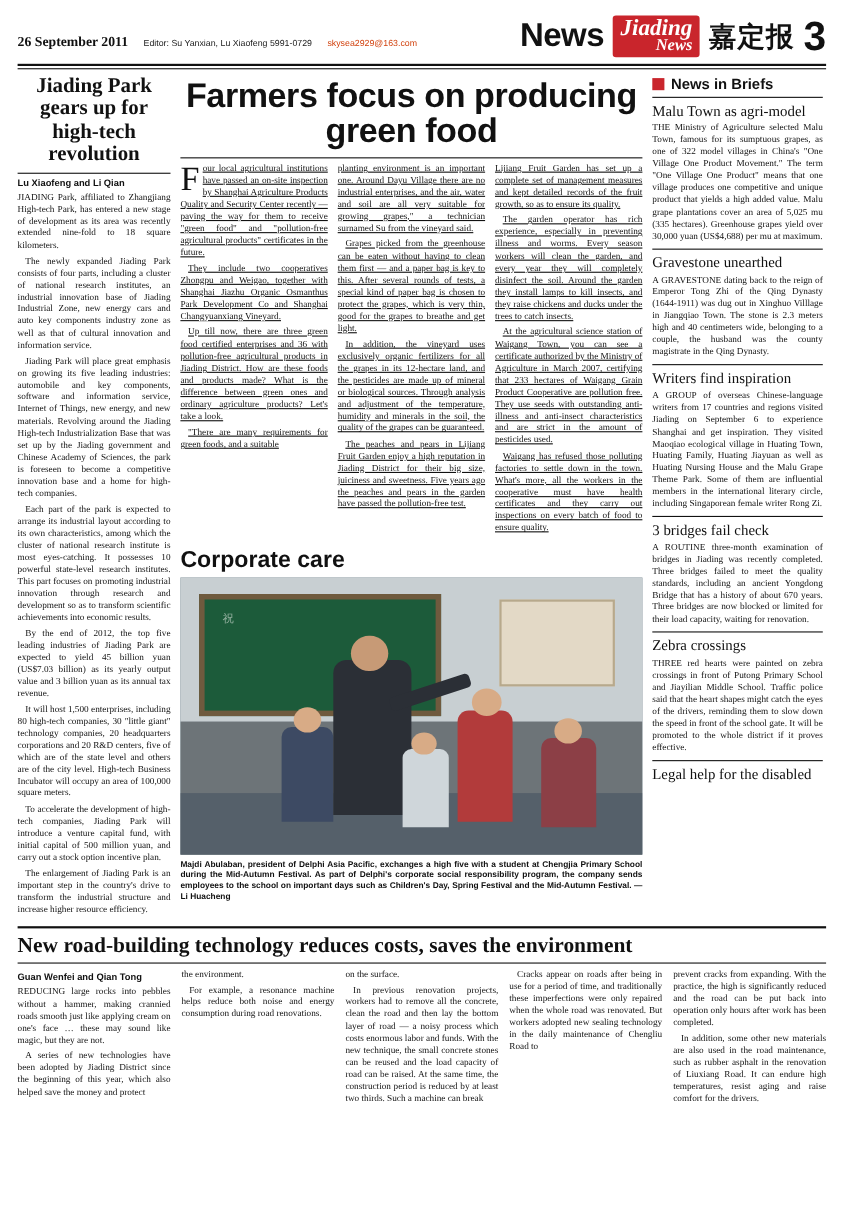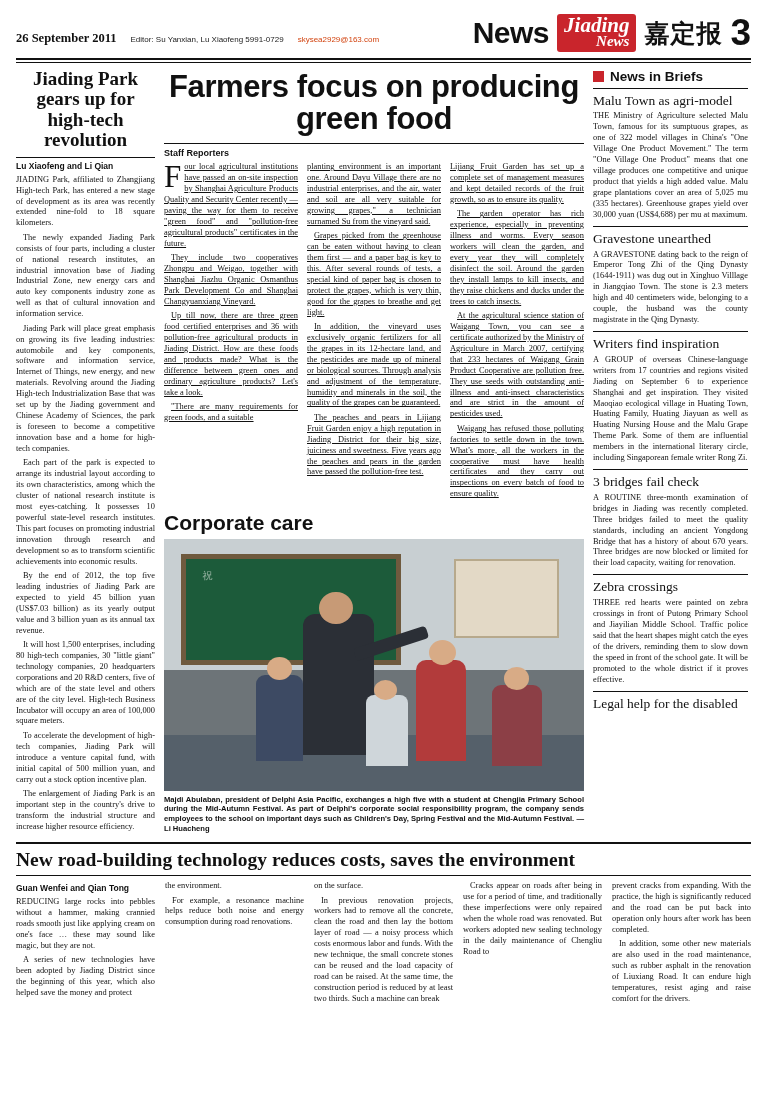--- a/index.html
+++ b/index.html
@@ -320,21 +320,20 @@
       <p class="body">Each part of the park is expected to arrange its industrial layout according to its own characteristics, among which the cluster of national research institute is most eyes-catching. It possesses 10 powerful state-level research institutes. This part focuses on promoting industrial innovation through research and development so as to transform scientific achievements into economic results.</p>
       <p class="body">By the end of 2012, the top five leading industries of Jiading Park are expected to yield 45 billion yuan (US$7.03 billion) as its yearly output value and 3 billion yuan as its annual tax revenue.</p>
       <p class="body">It will host 1,500 enterprises, including 80 high-tech companies, 30 "little giant" technology companies, 20 headquarters corporations and 20 R&amp;D centers, five of which are of the state level and others are of the city level. High-tech Business Incubator will occupy an area of 100,000 square meters.</p>
       <p class="body">To accelerate the development of high-tech companies, Jiading Park will introduce a venture capital fund, with initial capital of 500 million yuan, and carry out a stock option incentive plan.</p>
       <p class="body">The enlargement of Jiading Park is an important step in the country's drive to transform the industrial structure and increase higher resource efficiency.</p>
     </div>
 
     <div class="col-mid">
       <h1 class="headline">Farmers focus on producing green food</h1>
       <div class="mid-rule"></div>
-      <div class="staff">Staff Reporters</div>
 
       <div class="mid-cols">
         <div class="mid-col">
           <p class="dropcap-p">Four local agricultural institutions have passed an on-site inspection by Shanghai Agriculture Products Quality and Security Center recently — paving the way for them to receive "green food" and "pollution-free agricultural products" certificates in the future.</p>
           <p class="body">They include two cooperatives Zhongpu and Weigao, together with Shanghai Jiazhu Organic Osmanthus Park Development Co and Shanghai Changyuanxiang Vineyard.</p>
           <p class="body">Up till now, there are three green food certified enterprises and 36 with pollution-free agricultural products in Jiading District. How are these foods and products made? What is the difference between green ones and ordinary agriculture products? Let's take a look.</p>
           <p class="body">"There are many requirements for green foods, and a suitable</p>
         </div>
         <div class="mid-col">
           <p class="body nofirst">planting environment is an important one. Around Dayu Village there are no industrial enterprises, and the air, water and soil are all very suitable for growing grapes," a technician surnamed Su from the vineyard said.</p>

